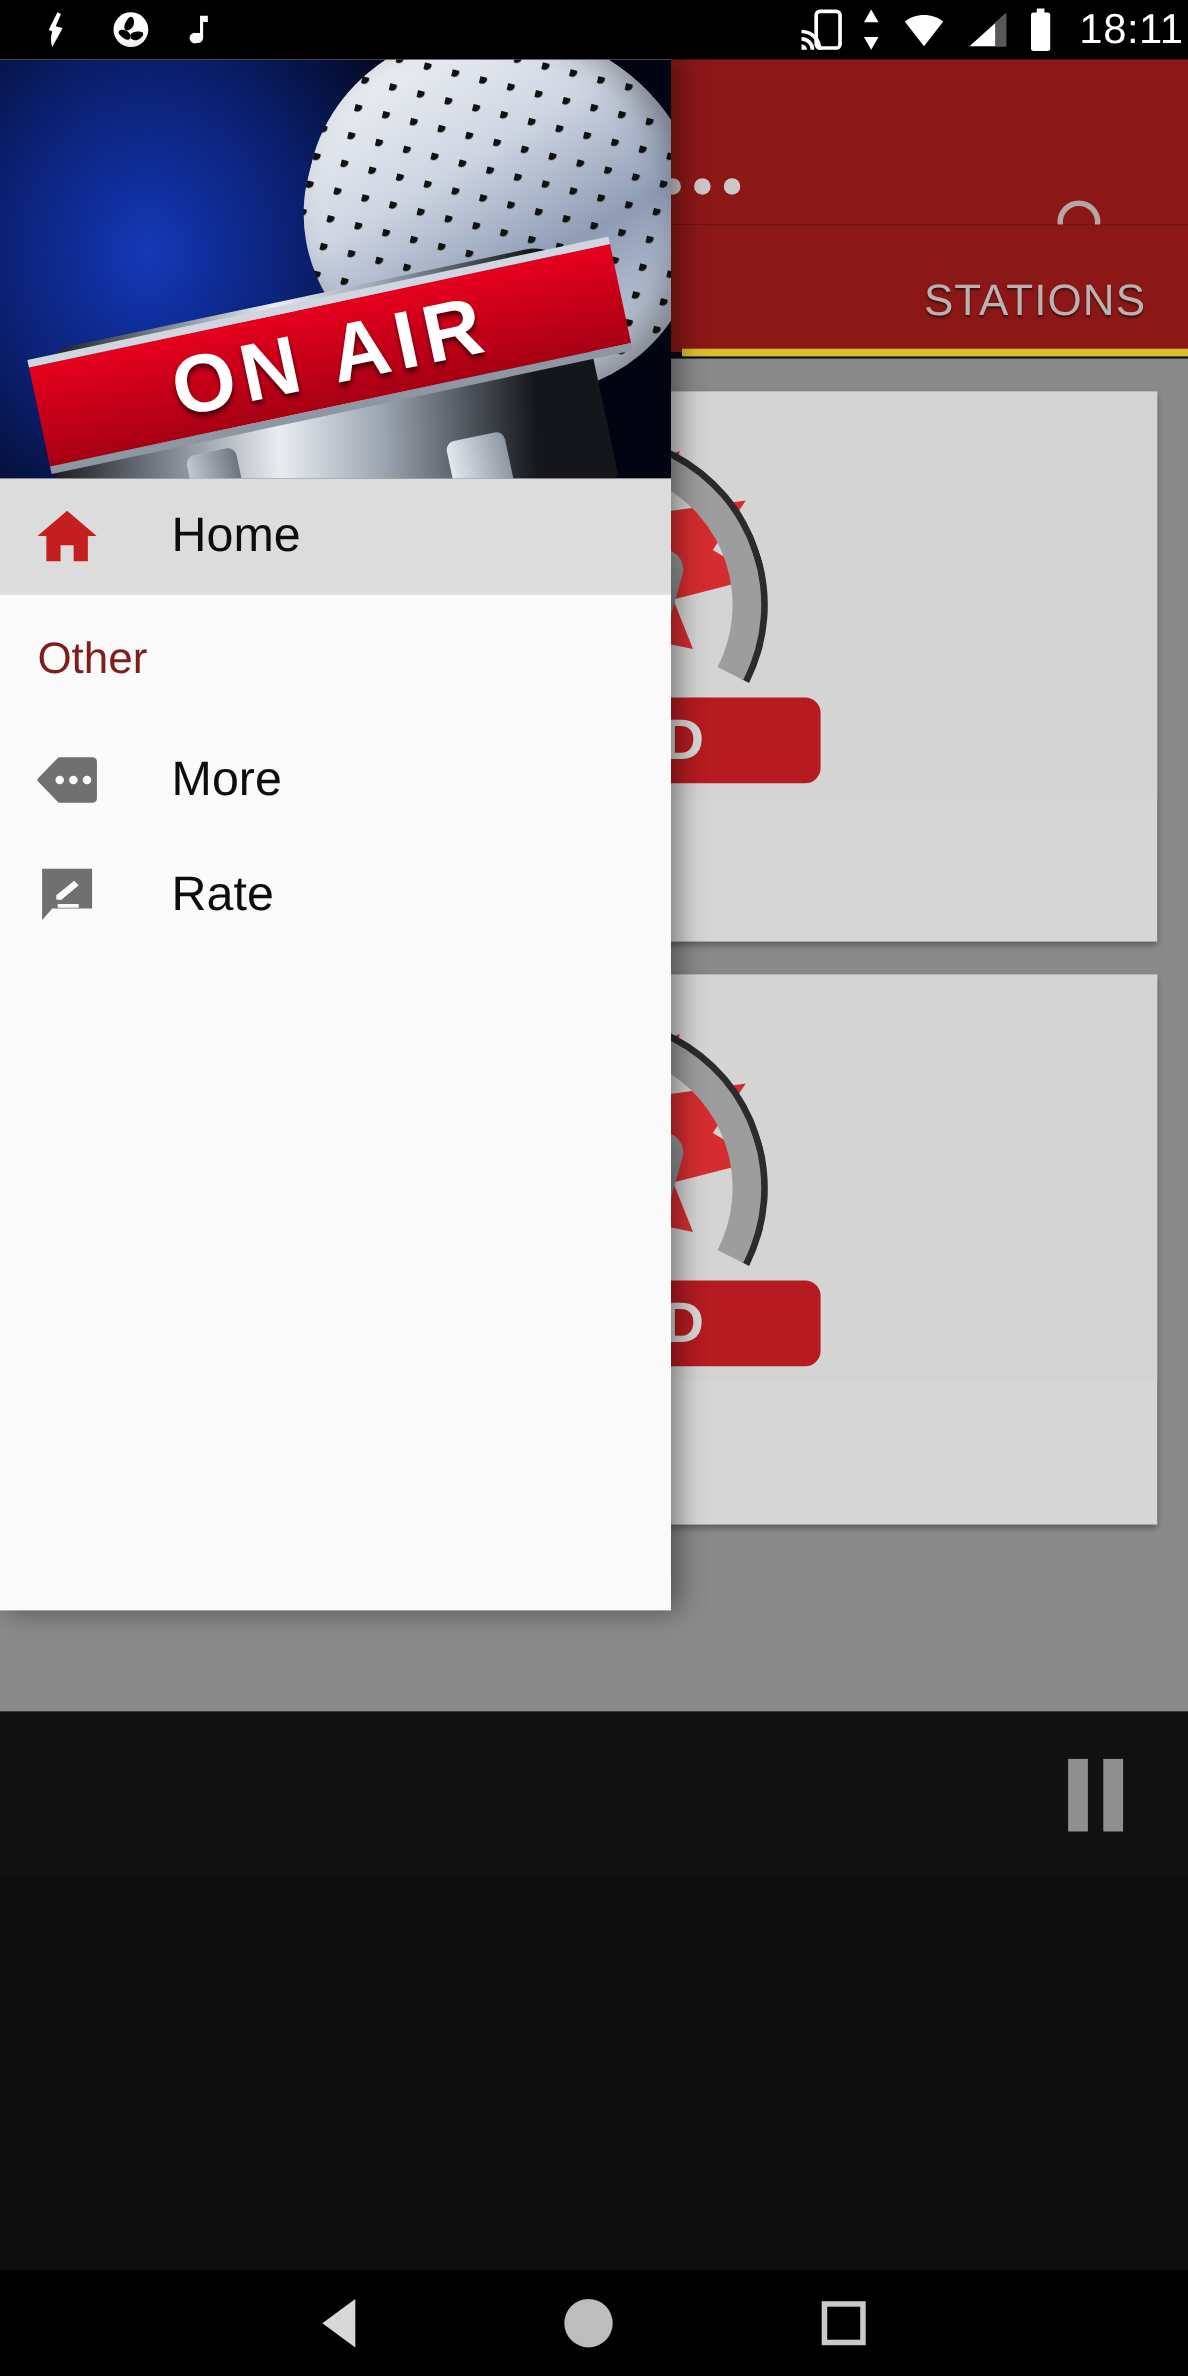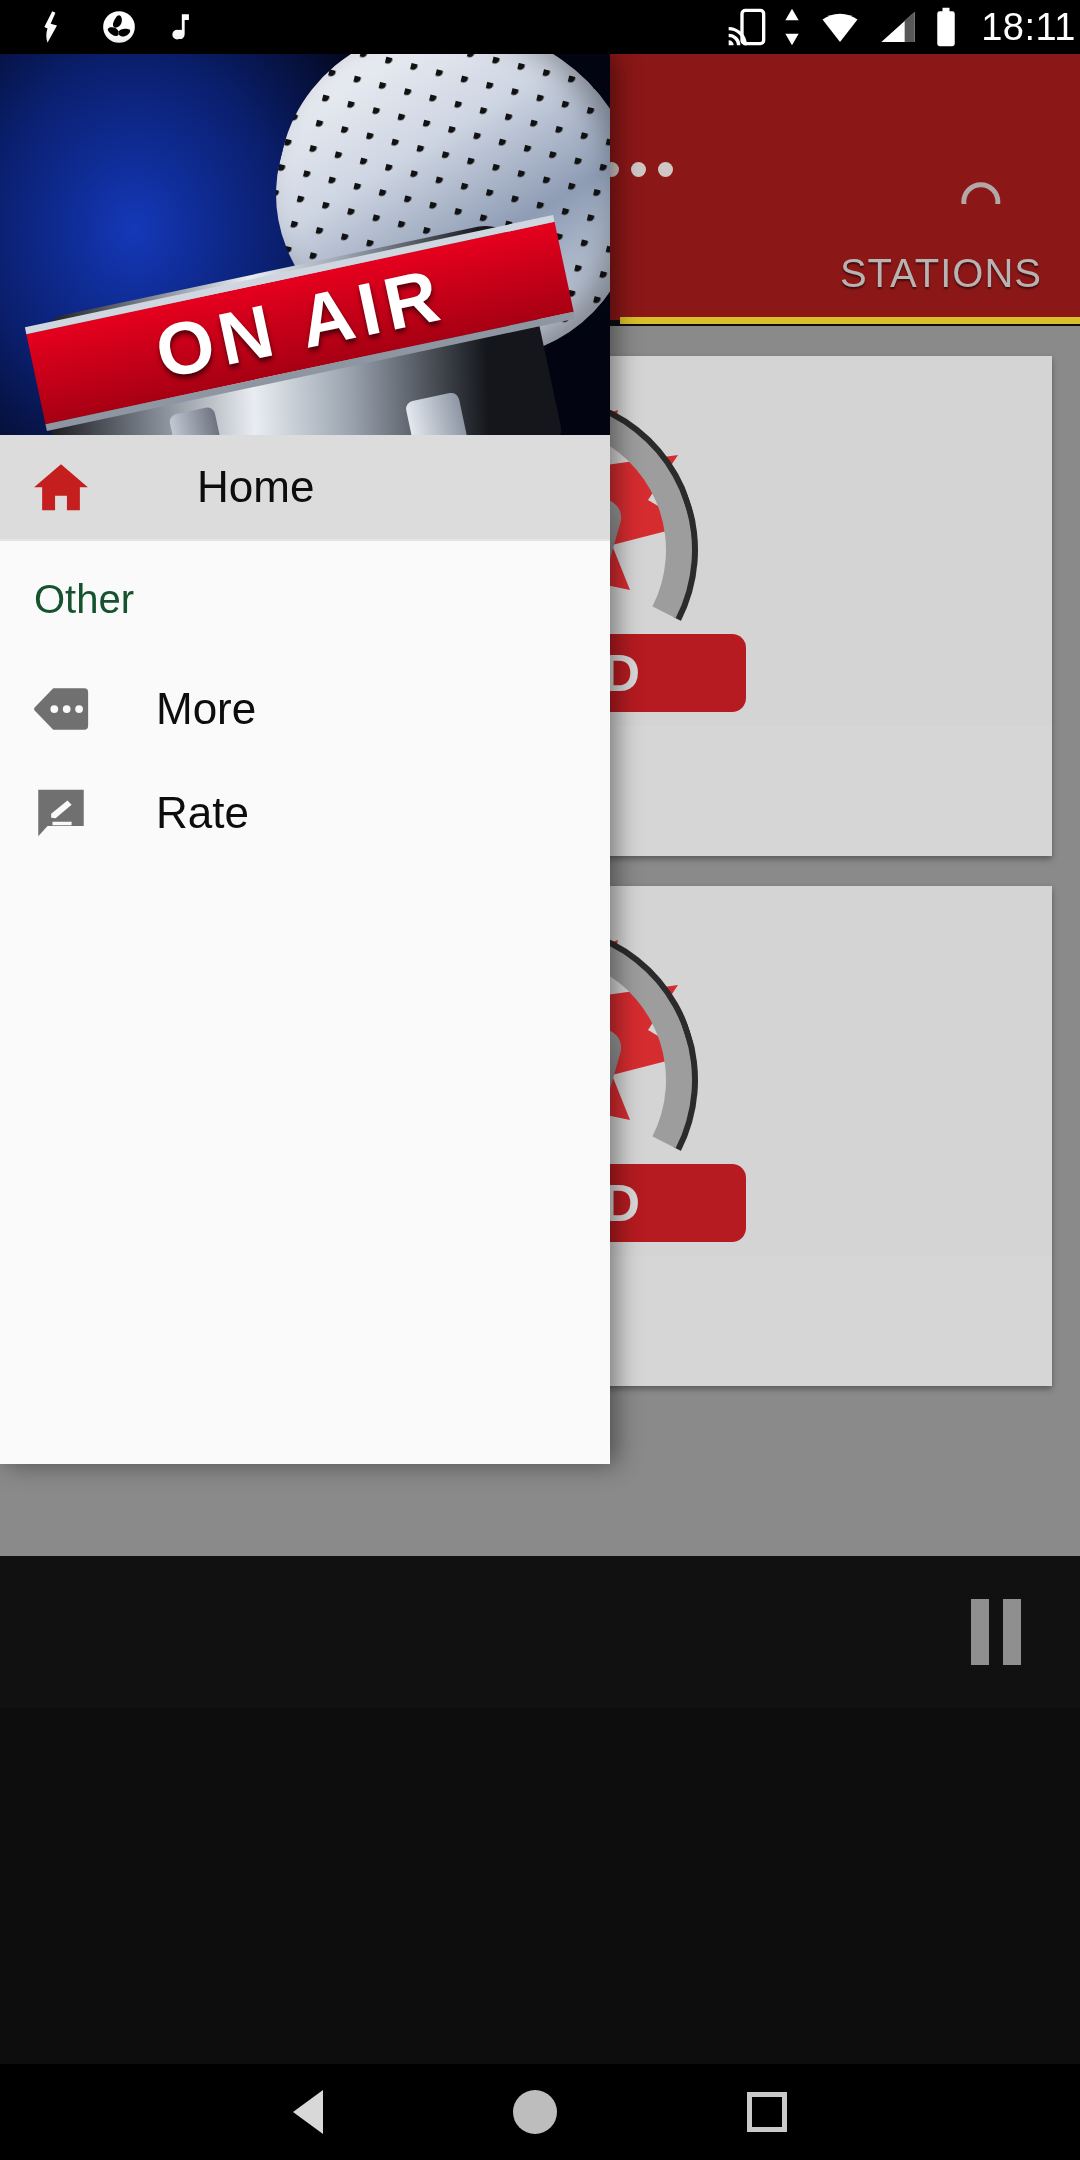--- a/index.html
+++ b/index.html
@@ -161,32 +161,32 @@
   }
   #dh-stand-a { left:176px; top:356px; width:46px; height:78px; transform:rotate(-12deg); }
   #dh-stand-b { left:414px; top:342px; width:54px; height:96px; transform:rotate(-12deg);
                 background:linear-gradient(90deg,#e4e9f0,#8d96a3); }
 
   
   .nav-item {
     position:relative; display:flex; align-items:center;
     height:104px; width:610px; background:#fafafa;
   }
-  .nav-item.selected { background:#dcdcdc;gap:41px; }
+  .nav-item.selected { background:#dcdcdc; }
   .nav-ico {
     width:66px; height:66px; margin-left:28px;
     display:flex; align-items:center; justify-content:center; flex:0 0 auto;
   }
   .nav-label {
     margin-left:62px; font-size:44px; color:#0d0d0d;
   }
   .nav-divider { width:610px; height:2px; background:#e3e3e3; }
   .nav-section {
     height:116px; display:flex; align-items:center;
-    padding-left:34px; font-size:40px; color:#14532d; background:#fafafa;
+    padding-left:34px; font-size:40px; color:#7f1d1d; background:#fafafa;
   }
 
   
   #nav-bar {
     position:absolute; left:0; top:2064px; width:1080px; height:96px; background:#000;
     display:flex; align-items:center; justify-content:center; gap:190px;
   }
   #nav-back { width:0;height:0;border-top:22px solid transparent;border-bottom:22px solid transparent;border-right:30px solid #d8d8d8; }
   #nav-home { width:44px;height:44px;border-radius:50%;background:#bdbdbd; }
   #nav-recent { width:40px;height:40px;border:5px solid #c9c9c9; }

